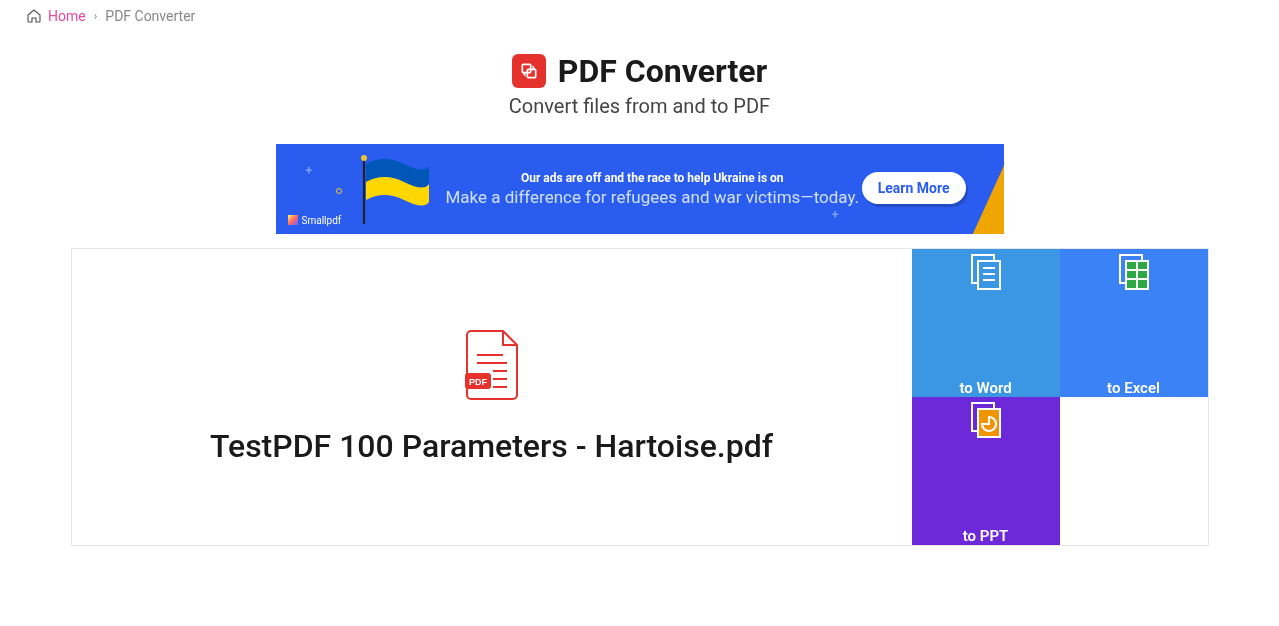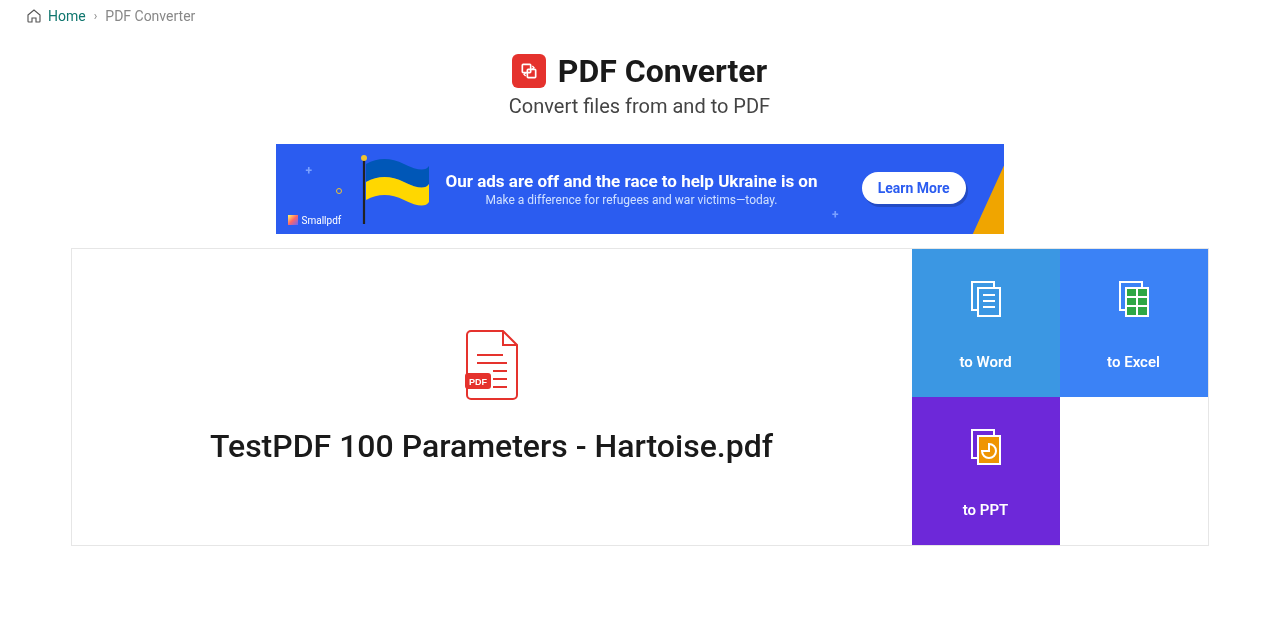--- a/index.html
+++ b/index.html
@@ -28,21 +28,21 @@
       margin-right: 6px;
       display: inline-flex;
       align-items: center;
     }
     .breadcrumb .sep {
       margin: 0 8px;
       color: #888;
       font-size: 12px;
     }
     .breadcrumb a {
-      color: #0f766e;
+      color: #ec4899;
       text-decoration: none;
     }
     .breadcrumb .current {
       color: #888;
     }
     .page-header {
       text-align: center;
       margin-top: 20px;
     }
     .title-row {
@@ -117,25 +117,25 @@
       height: 10px;
       background: linear-gradient(135deg,#ff6,#f66,#66f);
     }
     .banner .banner-text {
       margin-left: 170px;
       display: flex;
       flex-direction: column;
       align-items: center;
     }
     .banner .banner-headline {
+      font-size: 12px;
+      font-weight: 700;
+    }
+    .banner .banner-sub {
       font-size: 17px;
-      font-weight: 700;
-    }
-    .banner .banner-sub {
-      font-size: 12px;
       color: #cfe0ff;
       margin-top: 2px;
     }
     .banner .learn-btn {
       position: absolute;
       right: 38px;
       top: 28px;
       background: #fff;
       color: #2b5cf0;
       font-weight: 700;
@@ -181,21 +181,21 @@
     .options {
       width: 296px;
       display: grid;
       grid-template-columns: 1fr 1fr;
       grid-template-rows: 1fr 1fr;
     }
     .opt {
       display: flex;
       flex-direction: column;
       align-items: center;
-      justify-content: center;
+      justify-content: space-between;
       color: #fff;
       cursor: pointer;
       gap: 29px;
     }
     .opt .opt-label {
       font-size: 15px;
       font-weight: 600;
     }
     .opt-word { background: #3b97e3; }
     .opt-excel { background: #3b82f6; }

